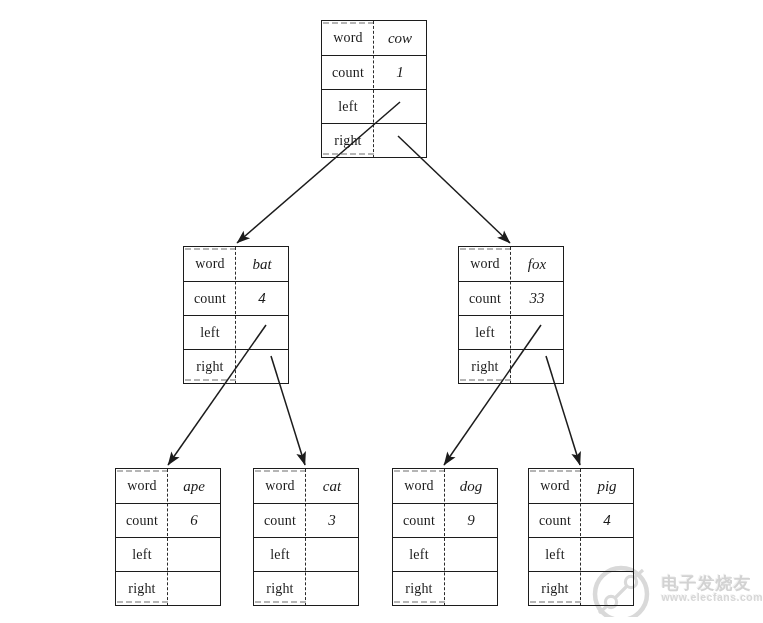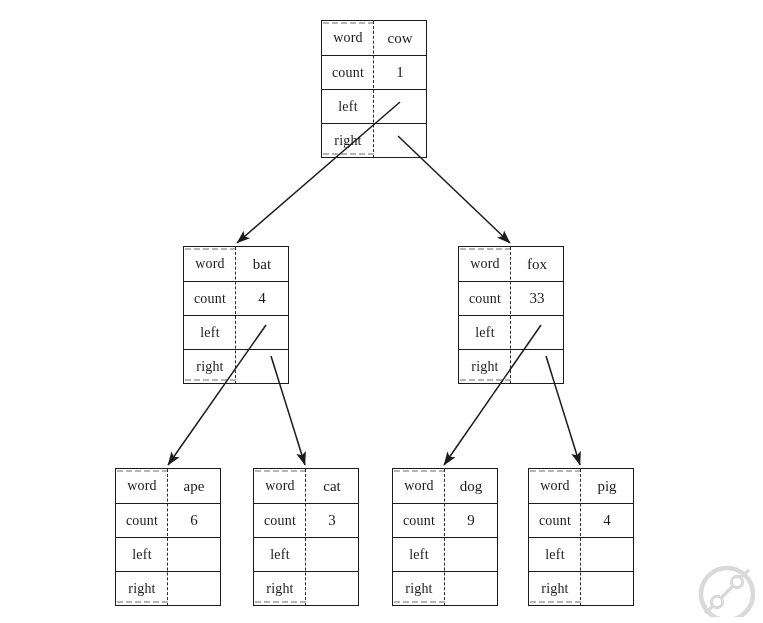--- a/index.html
+++ b/index.html
@@ -32,21 +32,21 @@
     height:34px;display:flex;align-items:center;
     box-sizing:border-box;
   }
   .row + .row{border-top:1.5px solid #1c1c1c;}
   .lbl{
     width:52px;text-align:center;
     font-size:14px;color:#1a1a1a;letter-spacing:.2px;
   }
   .val{
     flex:1;text-align:center;
-    font-size:15px;color:#1a1a1a;
+    font-size:15px;color:#1a1a1a;font-style:italic;
   }
 
   
   #edge-layer{position:absolute;inset:0;z-index:3;pointer-events:none;}
   .edge-line{stroke:#1c1c1c;stroke-width:1.5;}
 
   
   #watermark{
     position:absolute;right:0;bottom:6px;z-index:1;
     display:flex;align-items:center;gap:4px;
@@ -231,15 +231,19 @@
     <svg id="wm-logo" width="70" height="56" viewBox="0 0 70 56">
       <g fill="none" stroke="#d9d9d9">
         <circle cx="34" cy="33" r="26" stroke-width="4.5"></circle>
         <line x1="12" y1="52" x2="20" y2="45" stroke-width="3.2"></line>
         <circle cx="24" cy="41" r="5.6" stroke-width="3.2"></circle>
         <line x1="28" y1="37" x2="40" y2="25" stroke-width="3.2"></line>
         <circle cx="44" cy="21" r="5.6" stroke-width="3.2"></circle>
         <line x1="48" y1="16" x2="56" y2="9" stroke-width="3.2"></line>
       </g>
     </svg>
+    <div id="wm-text">
+      <div id="wm-brand">电子发烧友</div>
+      <div id="wm-url">www.elecfans.com</div>
+    </div>
   </div>
 
 </div>
 
 </body></html>

